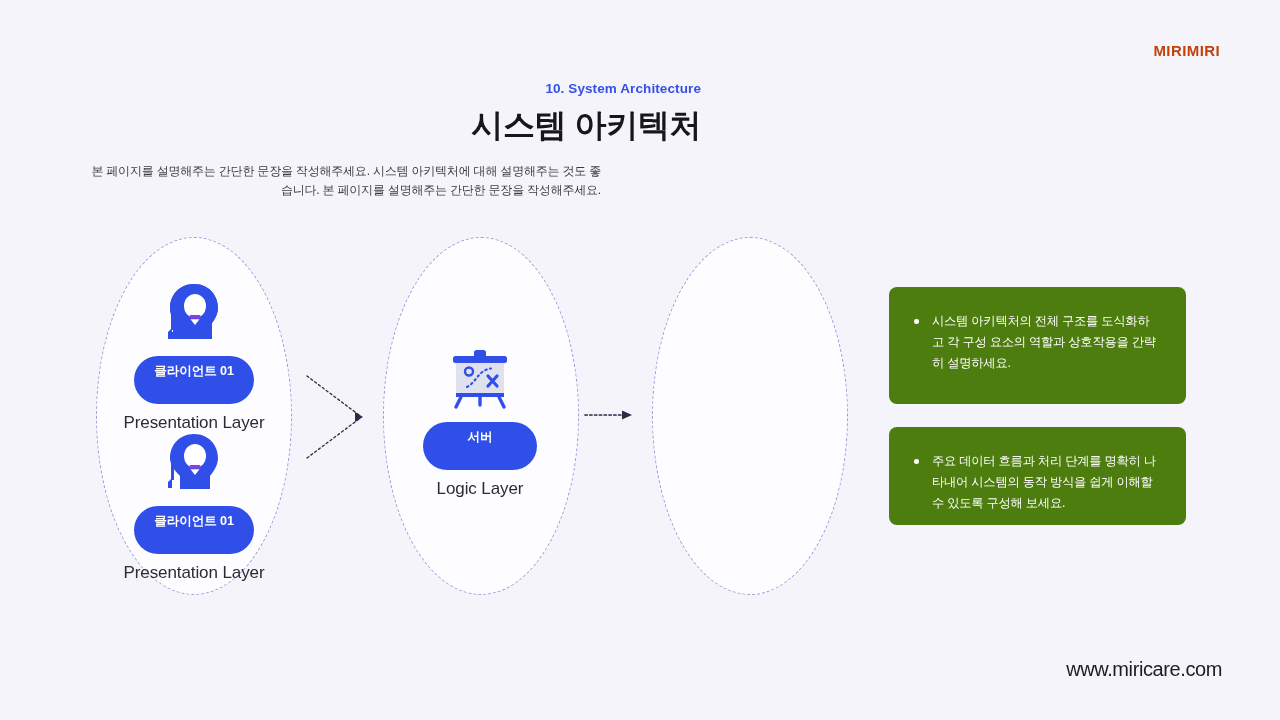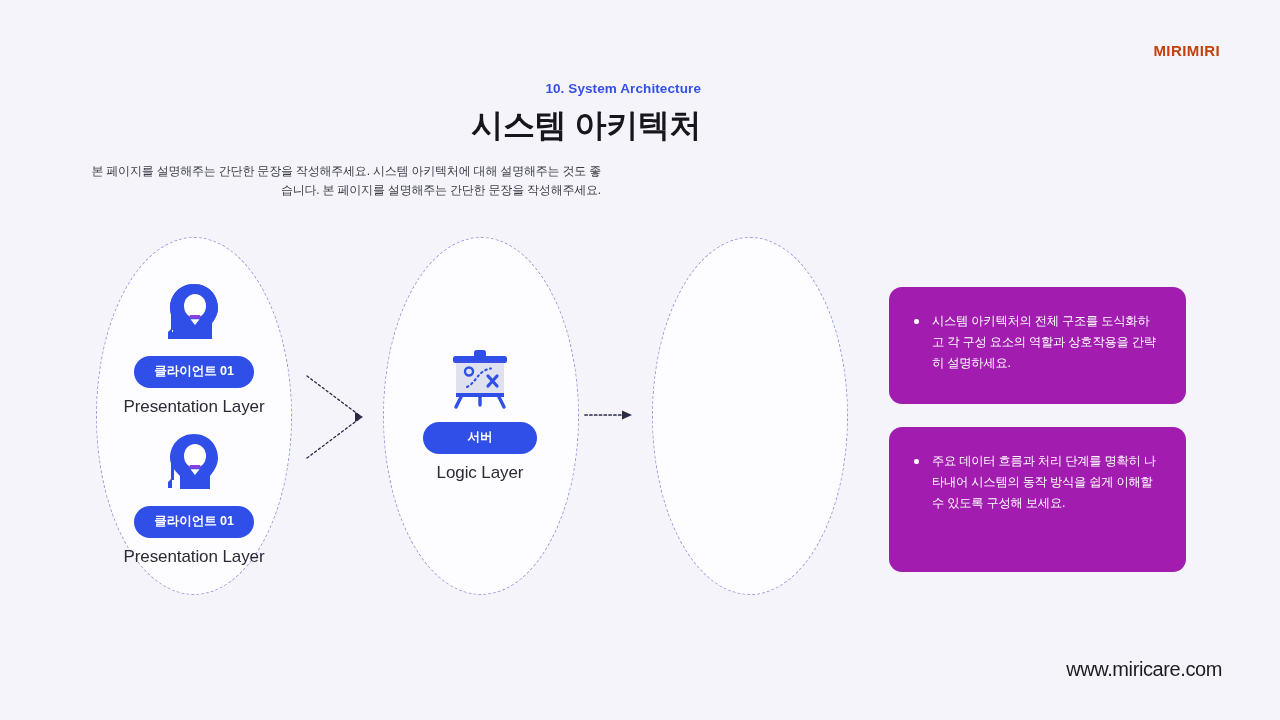--- a/index.html
+++ b/index.html
@@ -50,46 +50,46 @@
   
   .node { position:absolute; text-align:center; }
   .node .icon-wrap {
     display:flex; align-items:center; justify-content:center;
     height:62px; margin-bottom:12px;
   }
   .pill {
     display:inline-block;
     background:#2f4fe8; color:#fff;
     font-size:12.6px; font-weight:bold;
-    padding:7px 20px 8px; border-radius:999px;
+    padding:7px 20px 24px; border-radius:999px;
     letter-spacing:-0.1px; min-width:114px;
   }
   .layer-label {
     margin-top:9px; font-size:17px; color:#2b2b35;
     letter-spacing:-0.1px;
   }
 
   .node.client-a { left:119px; top:282px; width:150px; }
   .node.client-b { left:119px; top:432px; width:150px; }
   .node.server   { left:405px; top:348px; width:150px; }
   .node.db       { left:674px; top:348px; width:150px; }
 
   
   .chevron { position:absolute; left:303px; top:372px; }
   .arrow-d { position:absolute; left:583px; top:405px; }
 
   
   .callout {
     position:absolute;
-    background:#a21caf;
-    border-radius:13px;
+    background:#4d7c0f;
+    border-radius:8px;
     padding:24px 26px 24px 24px;
   }
   .callout.c1 { left:889px; top:287px; width:297px; height:117px; }
-  .callout.c2 { left:889px; top:427px; width:297px; height:145px; }
+  .callout.c2 { left:889px; top:427px; width:297px; height:98px; }
   .callout ul { list-style:none; }
   .callout li {
     position:relative; padding-left:19px;
     color:#ffffff; font-size:12.3px; line-height:1.72;
     letter-spacing:-0.25px;
   }
   .callout li::before {
     content:""; position:absolute; left:1px; top:8px;
     width:4.5px; height:4.5px; border-radius:50%; background:#ffffff;
   }

